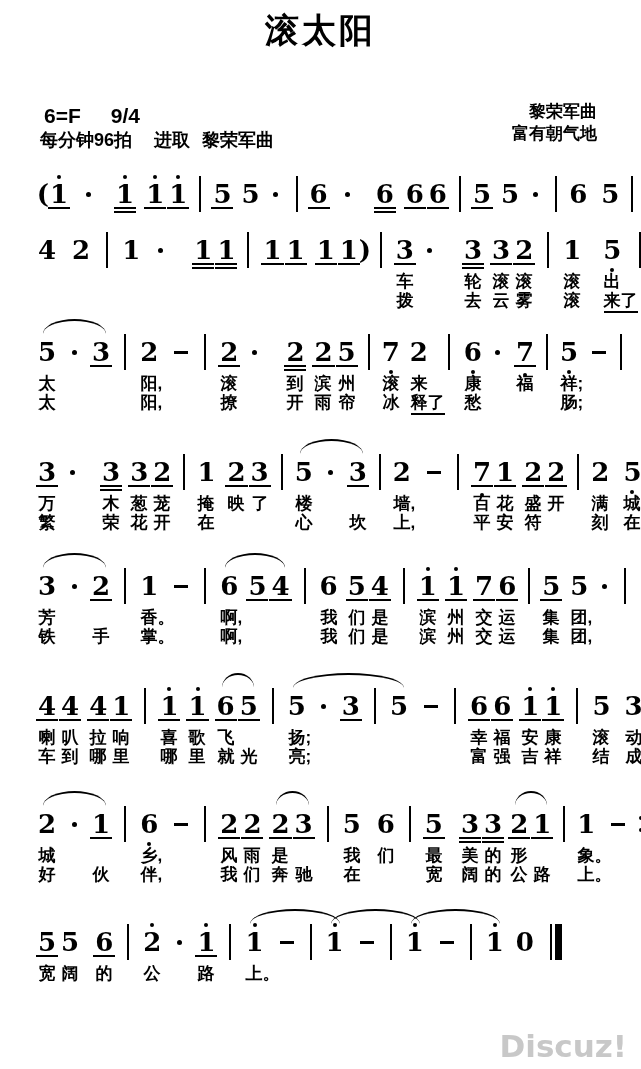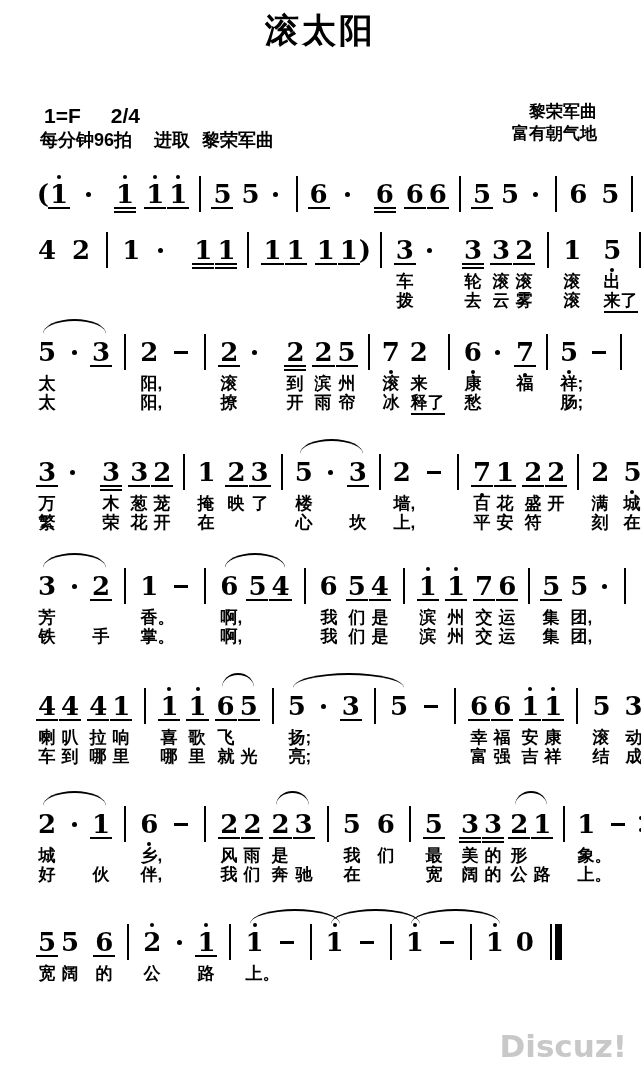--- a/index.html
+++ b/index.html
@@ -50,21 +50,21 @@
     font-size:31px; font-weight:bold; color:#c8c8c8;
     font-family:"DejaVu Sans", sans-serif;
   }
 </style>
 </head>
 <body>
 
 <div class="title">滚太阳</div>
 
 <div class="keymeter">
-  <span>1=F</span><span class="meter">2/4</span>
+  <span>6=F</span><span class="meter">9/4</span>
 </div>
 
 <div class="tempo">
   <span>每分钟96拍</span><span class="exp-a">进取</span><span class="exp-b">黎荣军曲</span>
 </div>
 
 <div class="authors">
   <div>黎荣军曲</div>
   <div>富有朝气地</div>
 </div>

